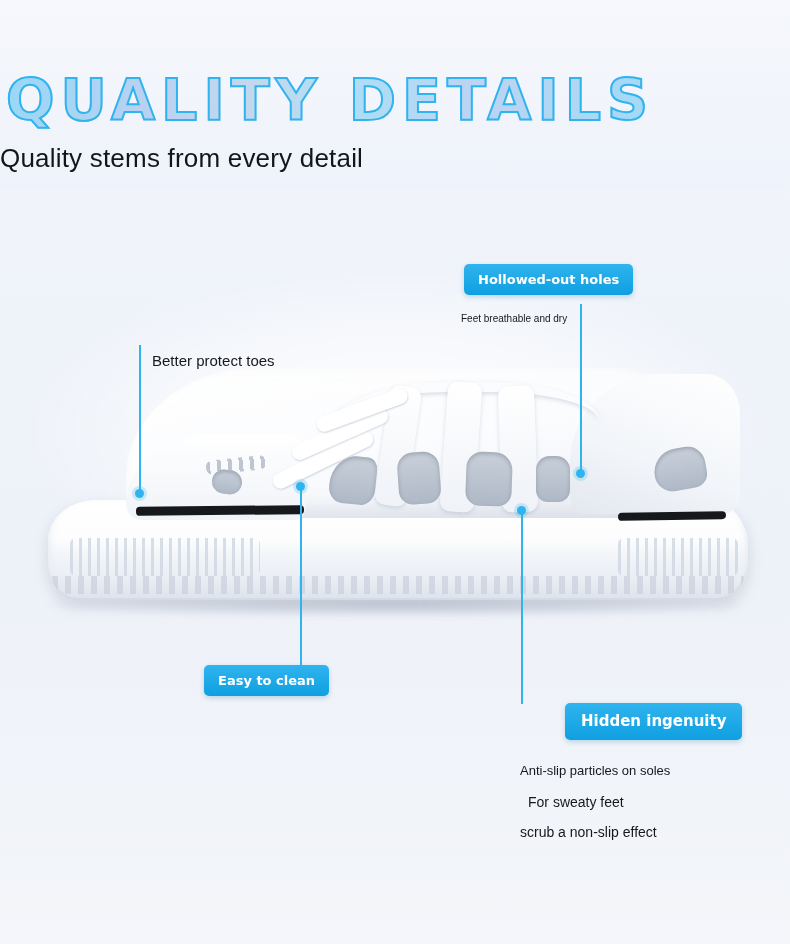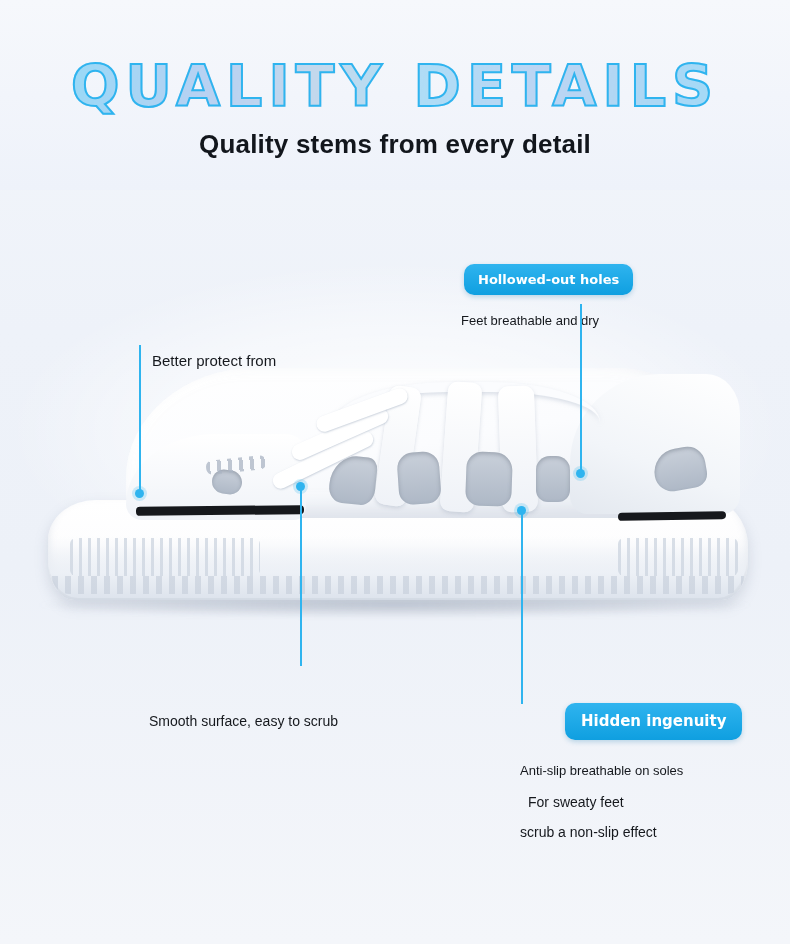--- a/index.html
+++ b/index.html
@@ -30,23 +30,23 @@
   }
   .top-band {
     position: absolute;
     left: 0; top: 0; width: 790px; height: 190px;
     background: linear-gradient(180deg, #f6f8fc 0%, #eef2fa 100%);
   }
 
   
   .headline-wrap {
     position: absolute;
-    left: 0; top: 58px;
+    left: 0; top: 72px;
     width: 790px;
-    text-align: center;
+    text-align: left;
   }
   .headline {
     font-family: "DejaVu Sans", sans-serif;
     font-size: 57px;
     letter-spacing: 6px;
     font-weight: 700;
     line-height: 1;
     color: transparent;
     -webkit-text-stroke: 2px #2fb4ef;
     text-stroke: 2px #2fb4ef;
@@ -62,21 +62,20 @@
     display: inline-block;
     padding: 0 6px;
     text-shadow: 0 0 1px rgba(47,180,239,0.25);
   }
   .subhead {
     margin-top: 14px;
     font-family: "Liberation Sans", sans-serif;
     font-size: 26px;
     color: #12161c;
     letter-spacing: 0.2px;
-    font-weight: bold;
   }
 
   
   .product {
     position: absolute;
     left: 30px;
     top: 360px;
     width: 730px;
     height: 270px;
   }
@@ -229,21 +228,21 @@
   
   .tag {
     position: absolute;
     display: inline-block;
     background: linear-gradient(180deg, #2fb4ef 0%, #0f9fe0 100%);
     color: #ffffff;
     font-family: "DejaVu Sans", sans-serif;
     font-weight: 700;
     font-size: 15px;
     padding: 9px 16px 10px 16px;
-    border-radius: 10px;
+    border-radius: 5px;
     white-space: nowrap;
     box-shadow: 0 2px 5px rgba(20,120,175,0.25);
   }
   .tag::after {
     content: "";
     position: absolute;
     left: -14px;
     bottom: -6px;
     width: 26px;
     height: 16px;
@@ -306,37 +305,39 @@
     <div class="hole h6"></div>
     <div class="vent-dots"></div>
     <div class="sole-curve"></div>
     <div class="sole-text-l"></div>
     <div class="sole-text-r"></div>
     <div class="sole-tread"></div>
     <div class="stripe-left"></div>
     <div class="stripe-right"></div>
   </div>
 
-  <div class="caption" style="left:152px; top:352px; font-size:15px;">Better protect from</div>
+  <div class="caption" style="left:152px; top:352px; font-size:15px;">Better protect toes</div>
   <div class="leader v" style="left:139px; top:345px; height:148px;"></div>
   <div class="dot" style="left:135px; top:489px;"></div>
 
   <div class="tag small" style="left:464px; top:264px;">
     <span>Hollowed-out holes</span>
   </div>
-  <div class="caption" style="left:461px; top:313px; font-size:13px;">Feet breathable and dry</div>
+  <div class="caption" style="left:461px; top:313px; font-size:10px;">Feet breathable and dry</div>
   <div class="leader v" style="left:580px; top:304px; height:168px;"></div>
   <div class="dot" style="left:576px; top:469px;"></div>
 
-  <div class="caption" style="left:149px; top:713px; font-size:14px;">Smooth surface, easy to scrub</div>
+  <div class="tag small" style="left:204px; top:665px;">
+    <span>Easy to clean</span>
+  </div>
   <div class="leader v" style="left:300px; top:488px; height:178px;"></div>
   <div class="dot" style="left:296px; top:482px;"></div>
 
   <div class="tag" style="left:529px; top:703px;margin-left:36px;">
     <span>Hidden ingenuity</span>
   </div>
-  <div class="caption" style="left:520px; top:763px; font-size:13px;">Anti-slip breathable on soles</div>
+  <div class="caption" style="left:520px; top:763px; font-size:13px;">Anti-slip particles on soles</div>
   <div class="caption" style="left:520px; top:794px; font-size:14px;margin-left:8px;">For sweaty feet</div>
   <div class="caption" style="left:520px; top:824px; font-size:14px;">scrub a non-slip effect</div>
   <div class="leader v" style="left:521px; top:514px; height:190px;"></div>
   <div class="dot" style="left:517px; top:506px;"></div>
 
 </div>
 
 </body></html>

